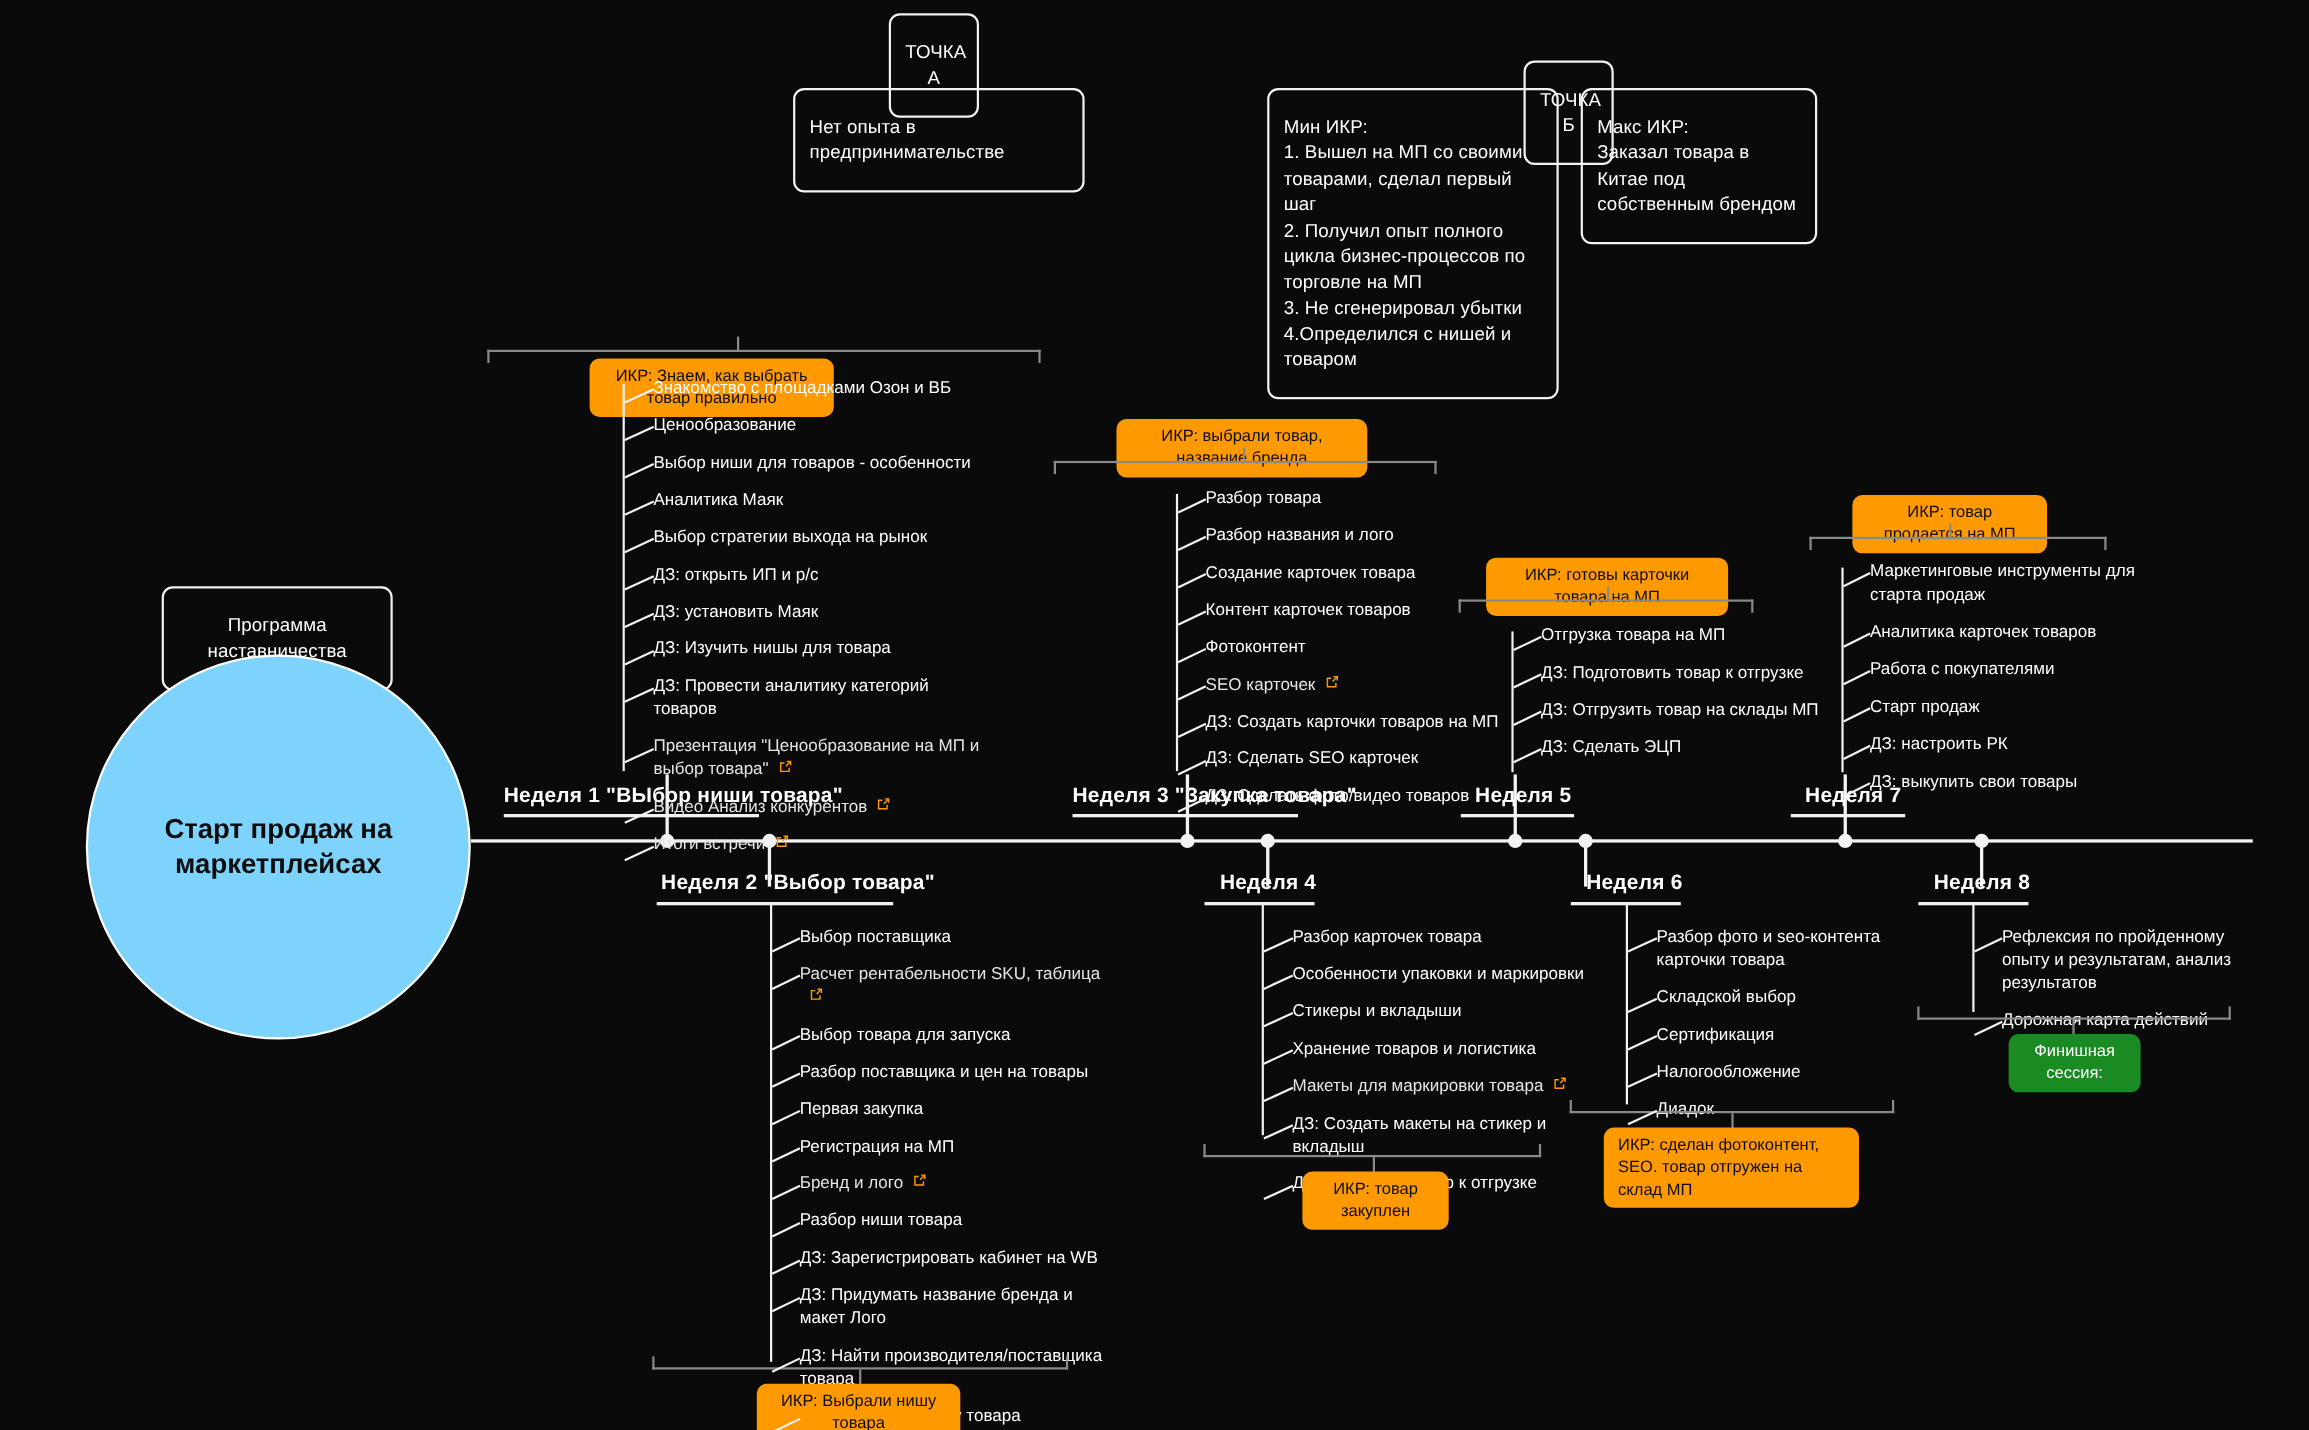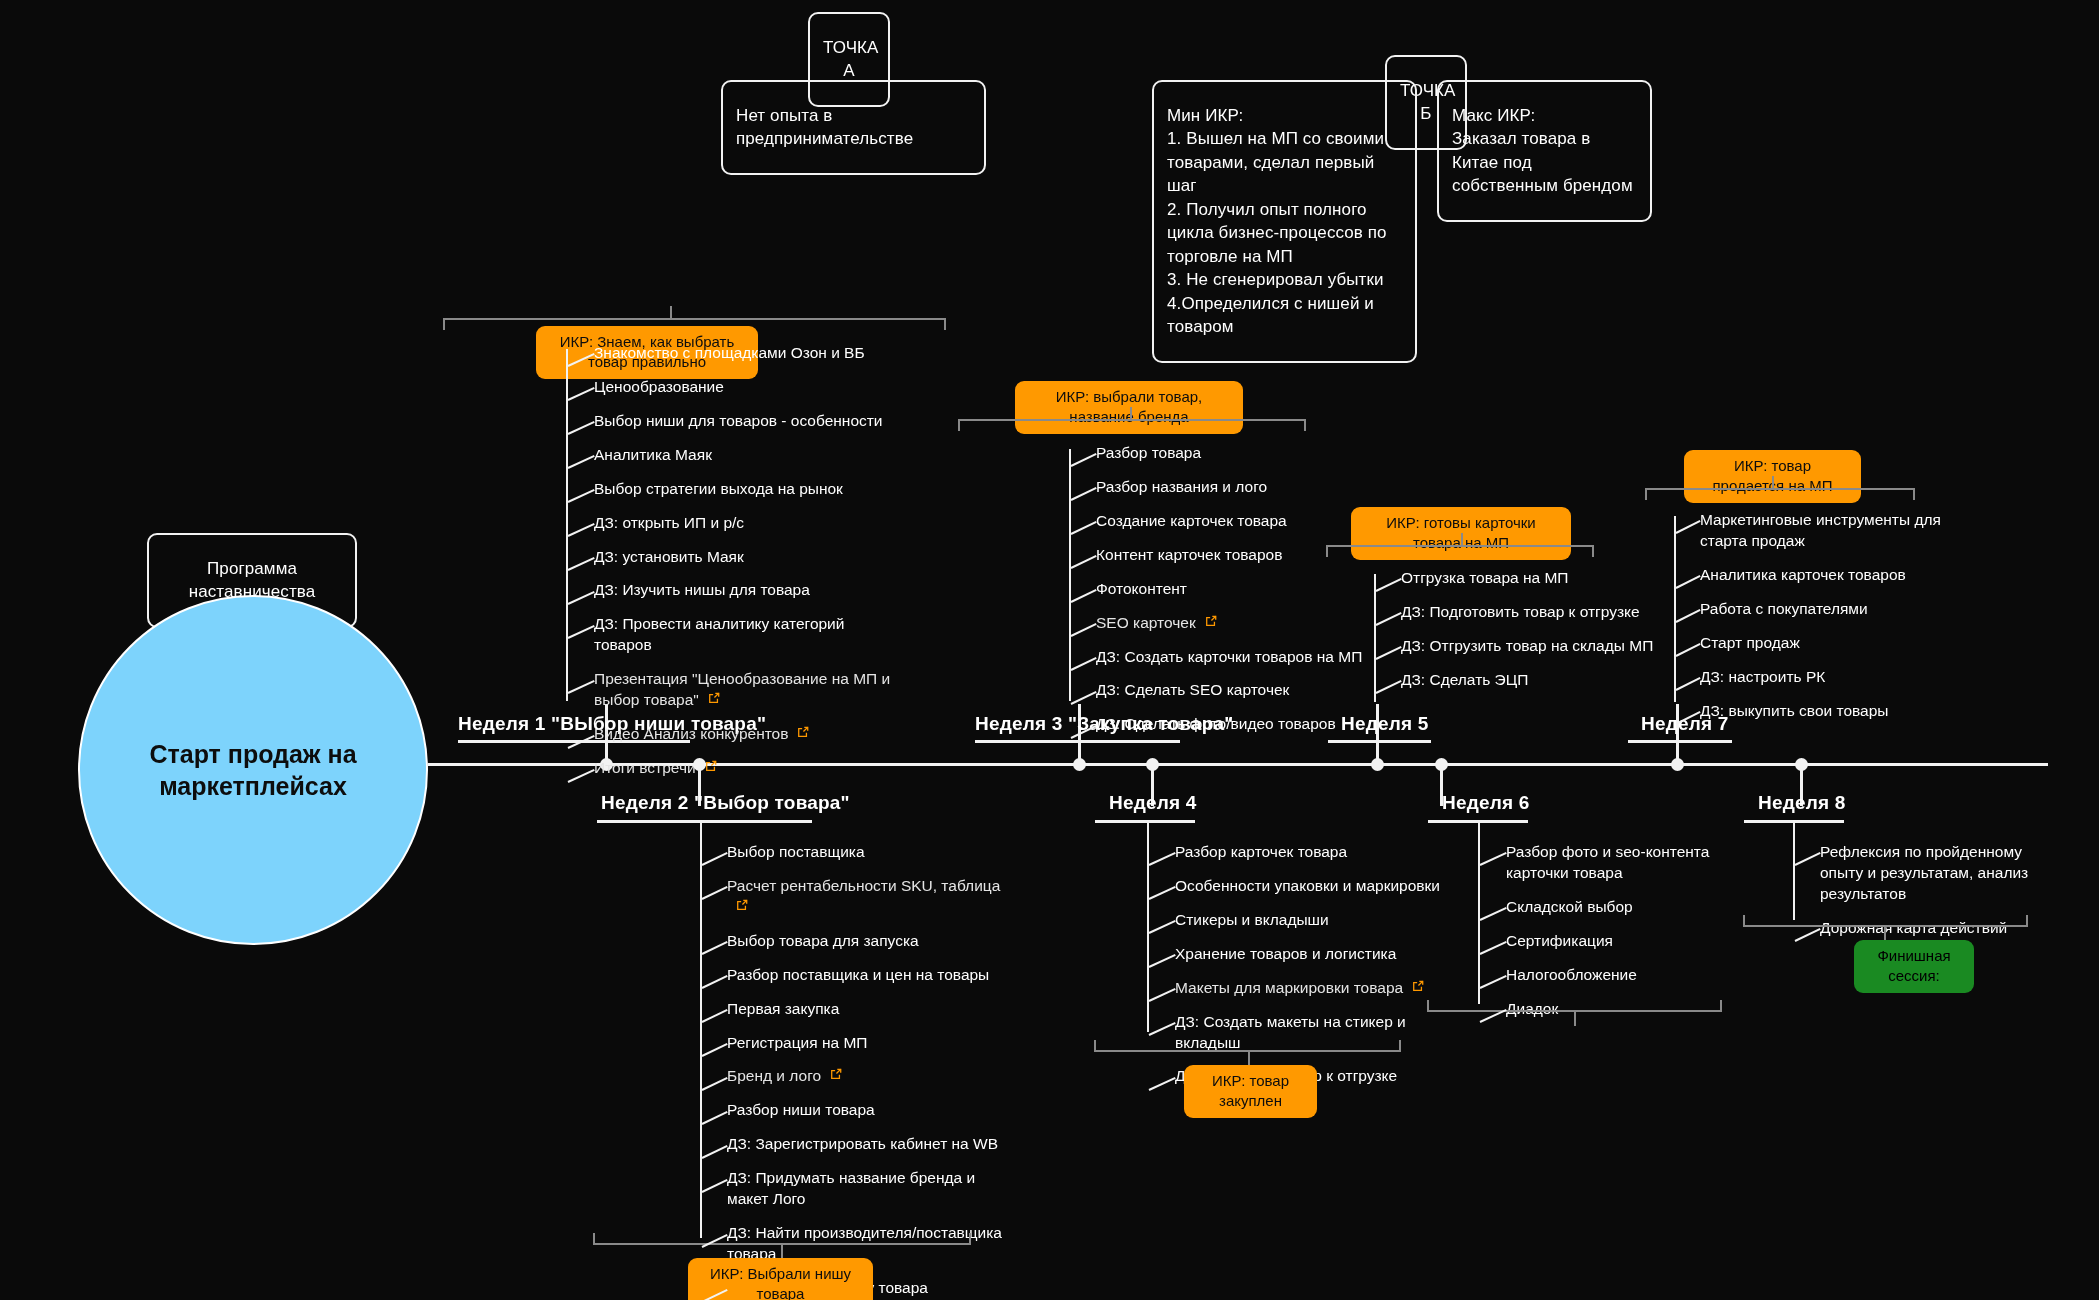--- a/index.html
+++ b/index.html
@@ -34,21 +34,21 @@
     position: absolute;
     background: #f90;
     color: #0d0d0d;
     border-radius: 9px;
     font-size: 15px;
     line-height: 1.35;
     padding: 6px 13px;
     white-space: pre-line;
     font-weight: 400;
   }
-  .pill.green { background: #1a8a22; color: #000000; margin-left: 28px; }
+  .pill.green { background: #1a8a22; color: #ffffff; }
 
   
   .big-circle {
     position: absolute;
     border-radius: 50%;
     background: #7dd3fc;
     border: 2px solid #ffffff;
     display: flex;
     align-items: center;
     justify-content: center;
@@ -316,20 +316,21 @@
   <div class="items" style="left:1506px;top:842px;width:250px;">
       <div class="item"><span>Разбор фото и seo-контента карточки товара</span></div>
       <div class="item"><span>Складской выбор</span></div>
       <div class="item"><span>Сертификация</span></div>
       <div class="item"><span>Налогообложение</span></div>
       <div class="item"><span>Диадок</span></div>
     </div>
 
   <div class="bracket down" style="left:1427px;top:1000px;width:295px;"></div>
   <div class="bracket-stem" style="left:1574px;top:1012px;height:14px;"></div>
+  <div class="pill" style="left:1458px;top:1025px;width:232px;">ИКР: сделан фотоконтент, SEO. товар отгружен на склад МП</div>
 
   <div class="node-dot" style="left:1671px;top:758px;"></div>
   <div class="stem" style="left:1676px;top:704px;height:60px;"></div>
   <div class="week-title" style="left:1641px;top:713px;">Неделя 7</div>
   <div class="week-underline" style="left:1628px;top:740px;width:104px;"></div>
 
   <div class="pill" style="left:1684px;top:450px;width:177px;text-align:center;">ИКР: товар продается на МП</div>
   <div class="bracket" style="left:1645px;top:488px;width:270px;"></div>
   <div class="bracket-stem" style="left:1772px;top:476px;height:14px;"></div>
 

